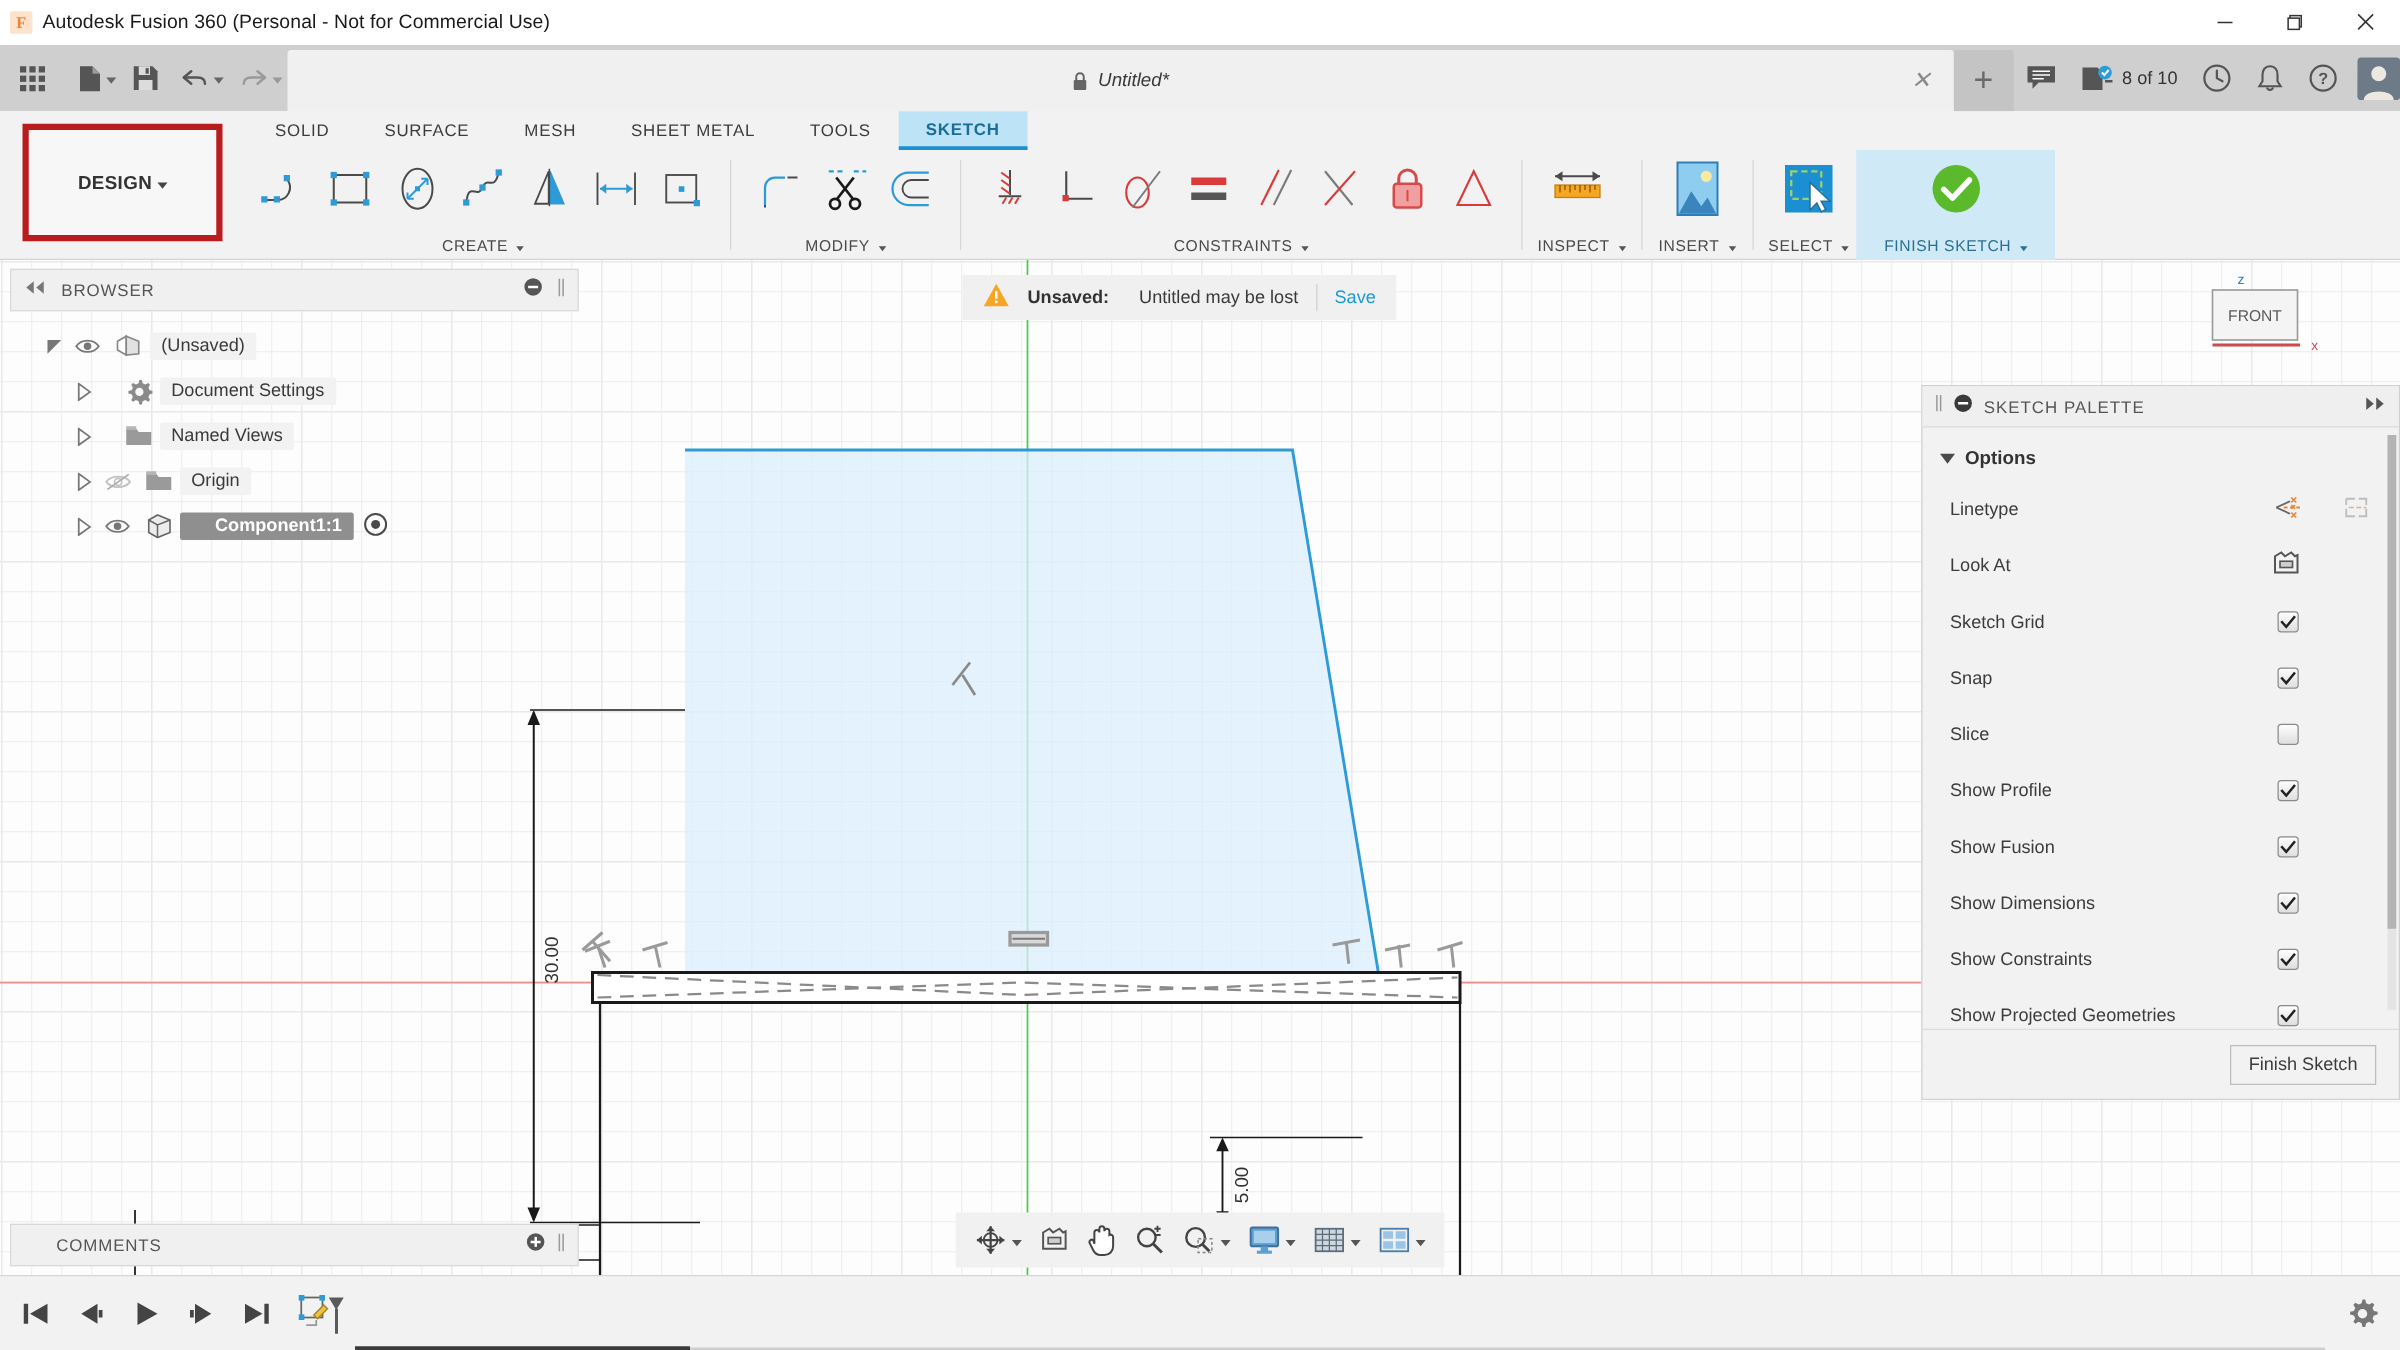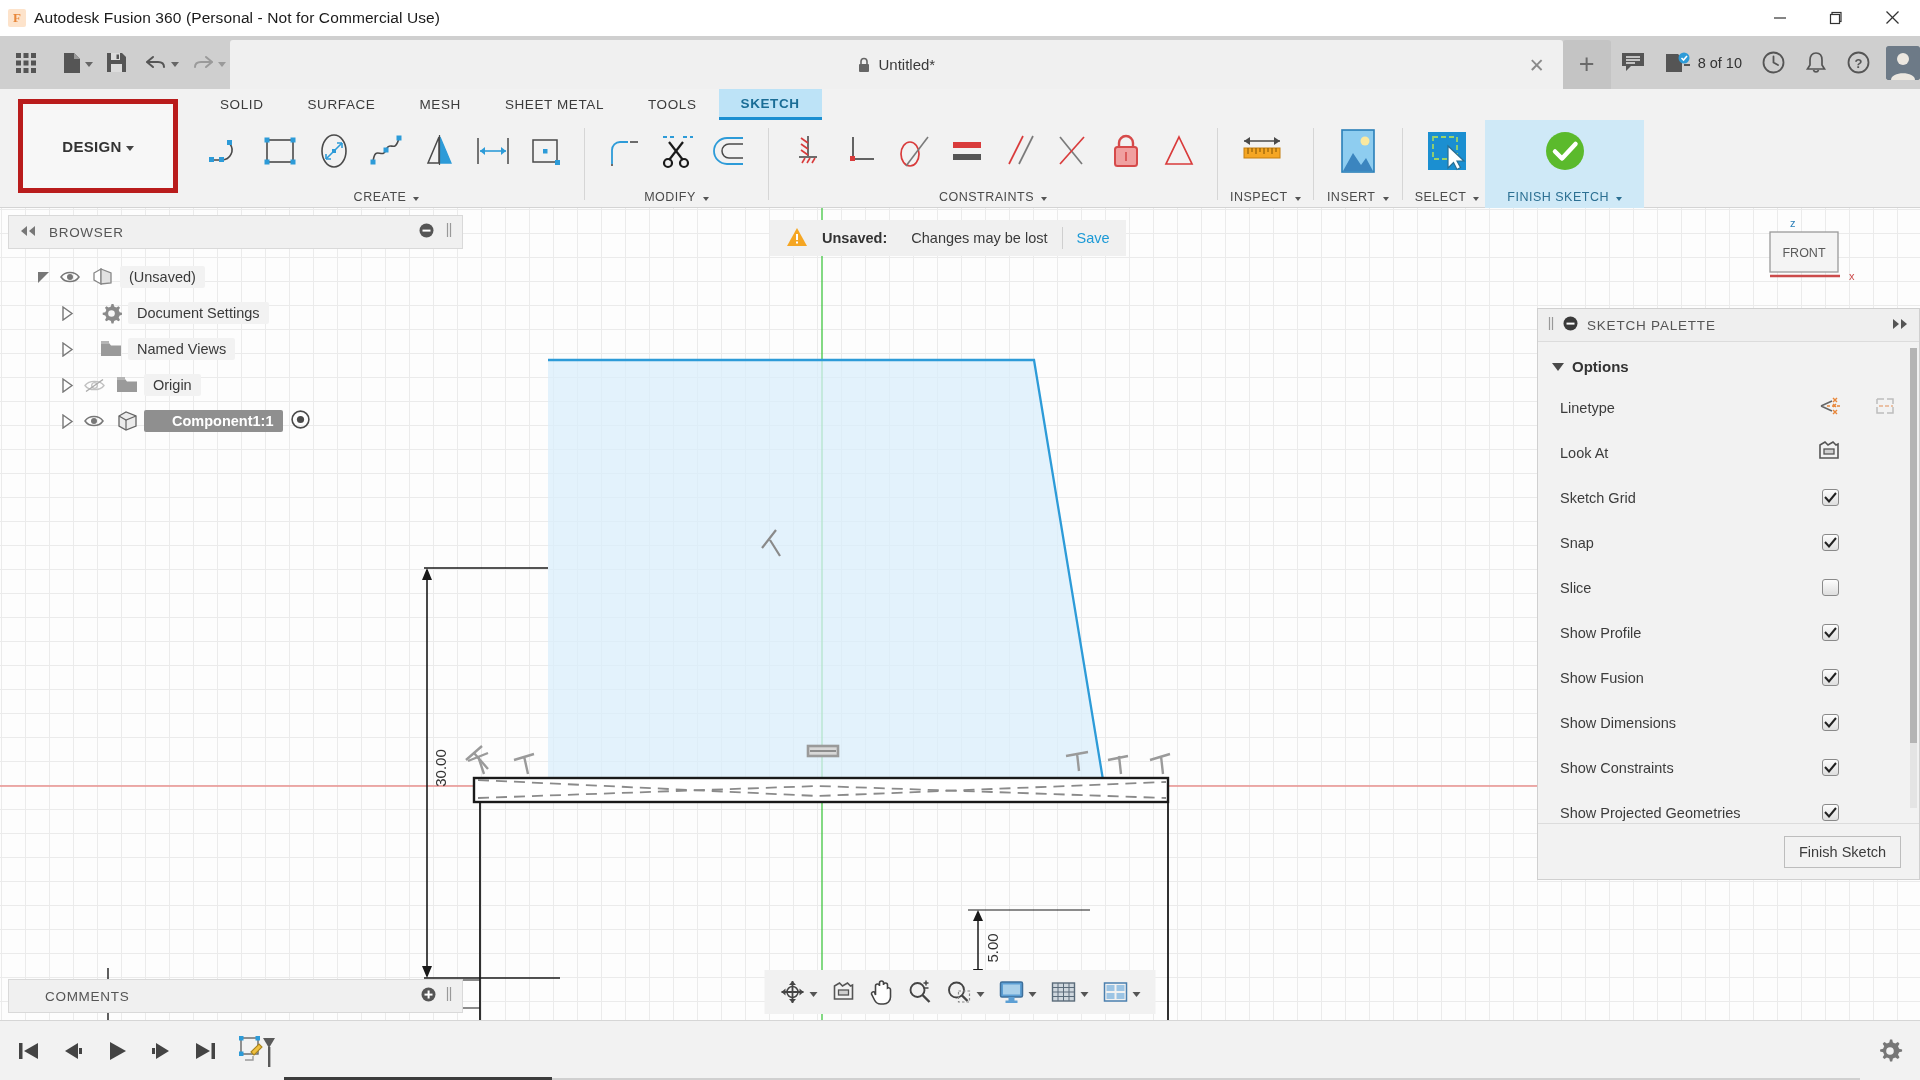--- a/index.html
+++ b/index.html
@@ -50,21 +50,21 @@
     border-top: 5px solid #666; margin-left: 4px; margin-top: 4px;
   }
   .qa-sep { width: 8px; }
 
   .tabstrip {
     flex: 1; height: 53px; position: relative; display: flex; align-items: stretch;
   }
   .doc-tab {
     flex: 1; background: #f0f0f0; margin-top: 4px; height: 49px;
     display: flex; align-items: center; justify-content: center; position: relative;
-    border-top-left-radius: 3px; border-top-right-radius: 3px;
+    border-top-left-radius: 3px; border-top-right-radius: 3px; font-style: italic;
   }
   .doc-tab-title { display: flex; align-items: center; gap: 7px; font-size: 15px; color: #3a3a3a; }
   .doc-tab-close {
     position: absolute; right: 18px; top: 50%; transform: translateY(-50%);
     font-size: 19px; color: #8a8a8a; line-height: 1;
   }
   .tab-add {
     width: 48px; margin-top: 4px; height: 49px; background: #c4c4c4;
     display: flex; align-items: center; justify-content: center;
     font-size: 27px; color: #6a6a6a; font-weight: 300; line-height: 1;
@@ -877,21 +877,21 @@
 
     <div class="unsaved">
       <span>
         <svg width="22" height="20" viewBox="0 0 22 20">
           <path d="M11 1 L21 19 H1 Z" fill="#f5a623"></path>
           <rect x="10" y="7" width="2" height="6" fill="#fff"></rect>
             <rect x="10" y="14.5" width="2" height="2" fill="#fff"></rect>
         </svg>
       </span>
       <span class="lbl">Unsaved:</span>
-      <span class="msg">Changes may be lost</span>
+      <span class="msg">Untitled may be lost</span>
       <span class="vsep"></span>
       <span class="save">Save</span>
     </div>
 
     <div class="viewcube">
       <svg width="120" height="80" viewBox="0 0 120 80">
         <text x="42" y="9" font-size="11" fill="#2b7fb8" font-family="Liberation Sans, sans-serif">z</text>
         <rect x="22" y="14" width="68" height="40" fill="#f4f4f4" stroke="#9a9a9a" stroke-width="1.3"></rect>
         <text x="56" y="39" font-size="12.5" fill="#5a5a5a" text-anchor="middle" font-family="Liberation Sans, sans-serif">FRONT</text>
         <line x1="22" y1="58" x2="92" y2="58" stroke="#cc4b4b" stroke-width="2.4"></line>

